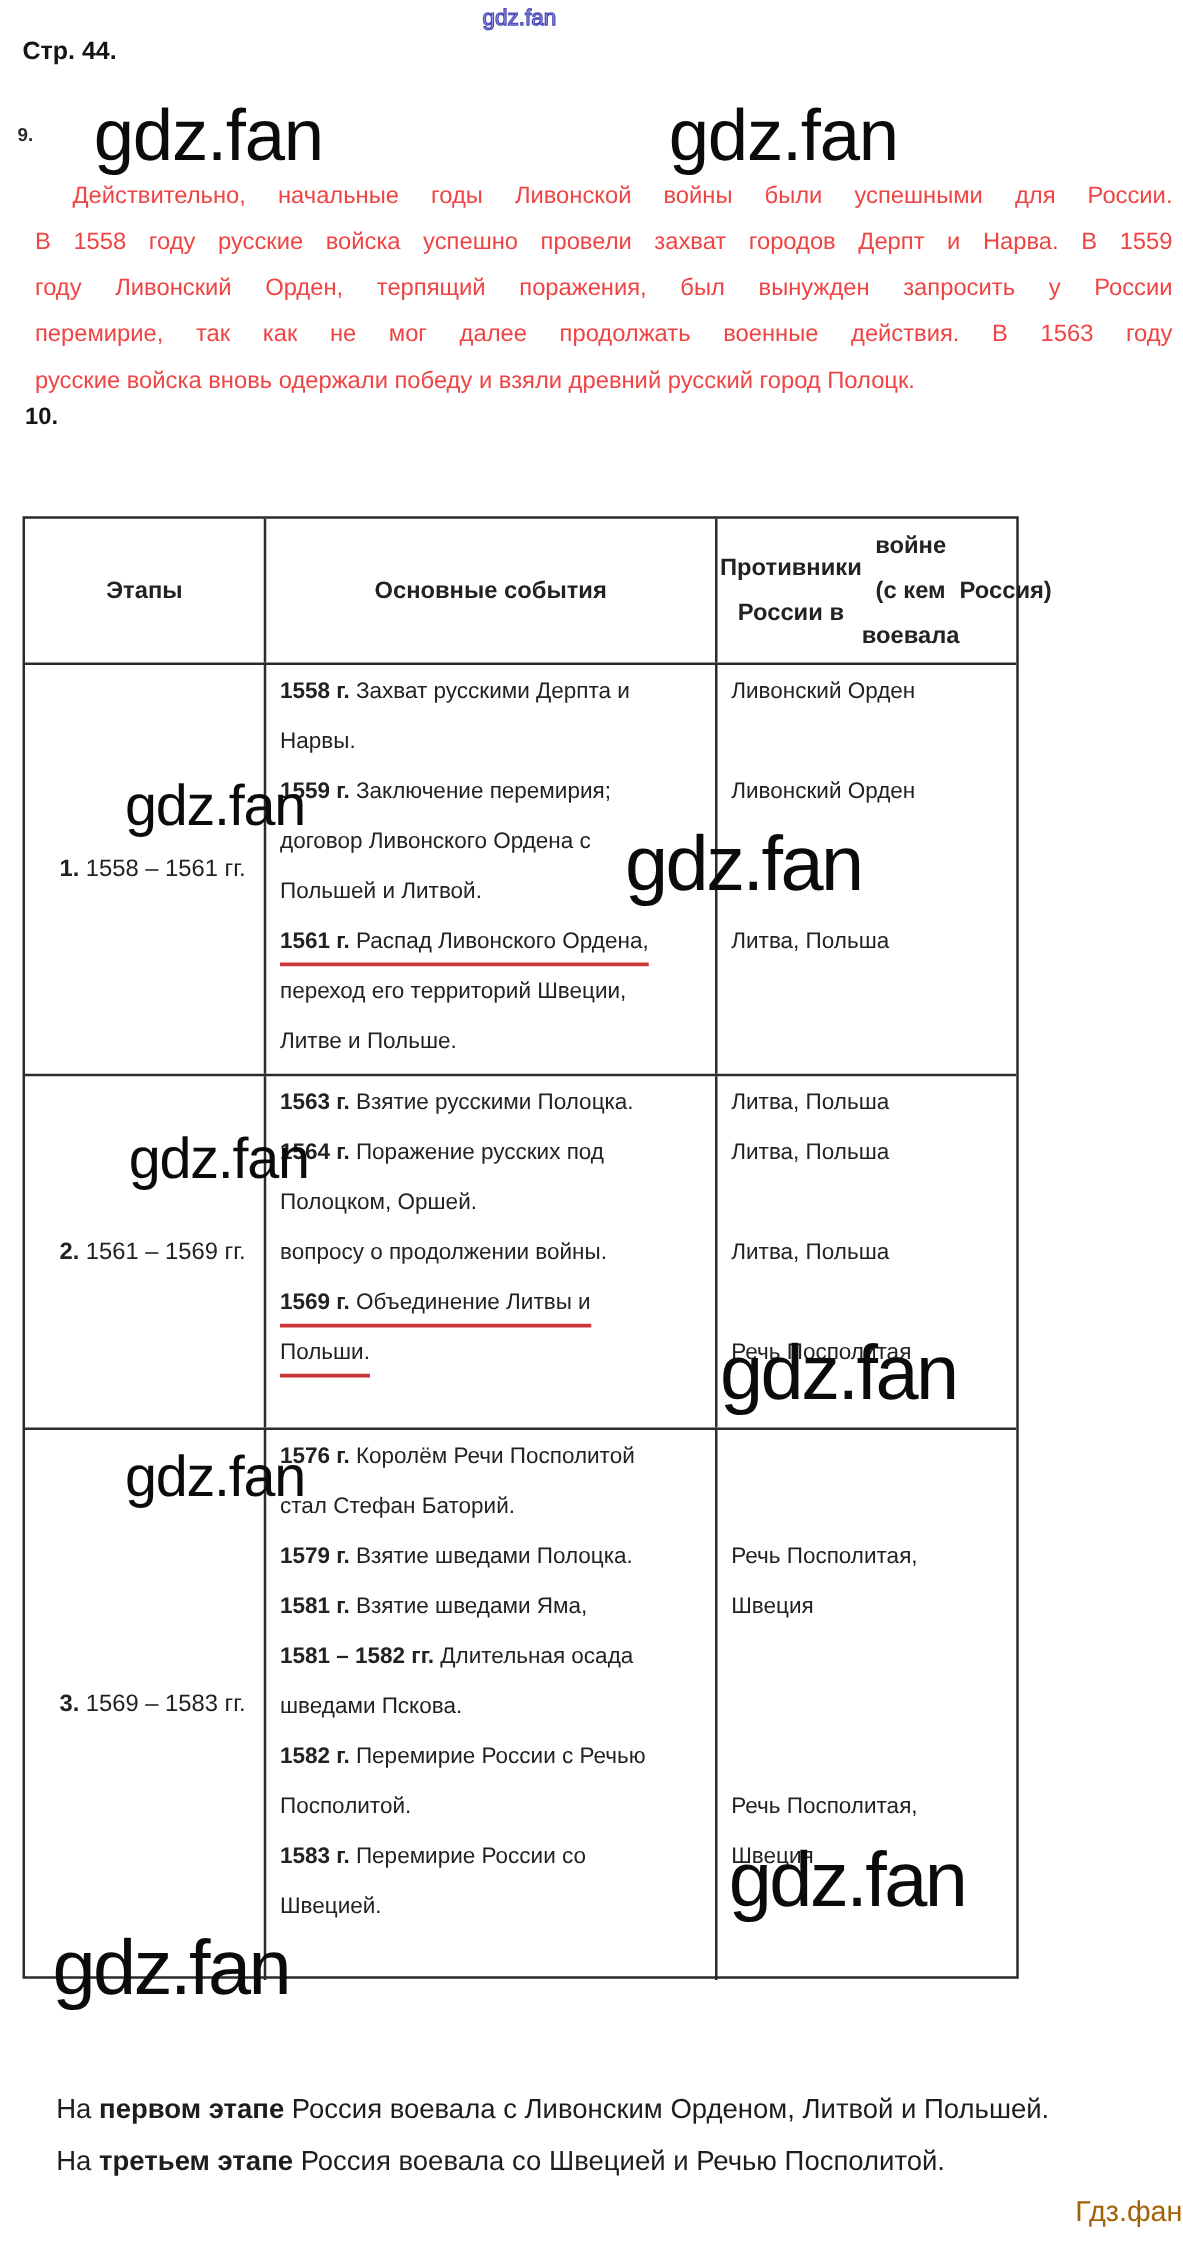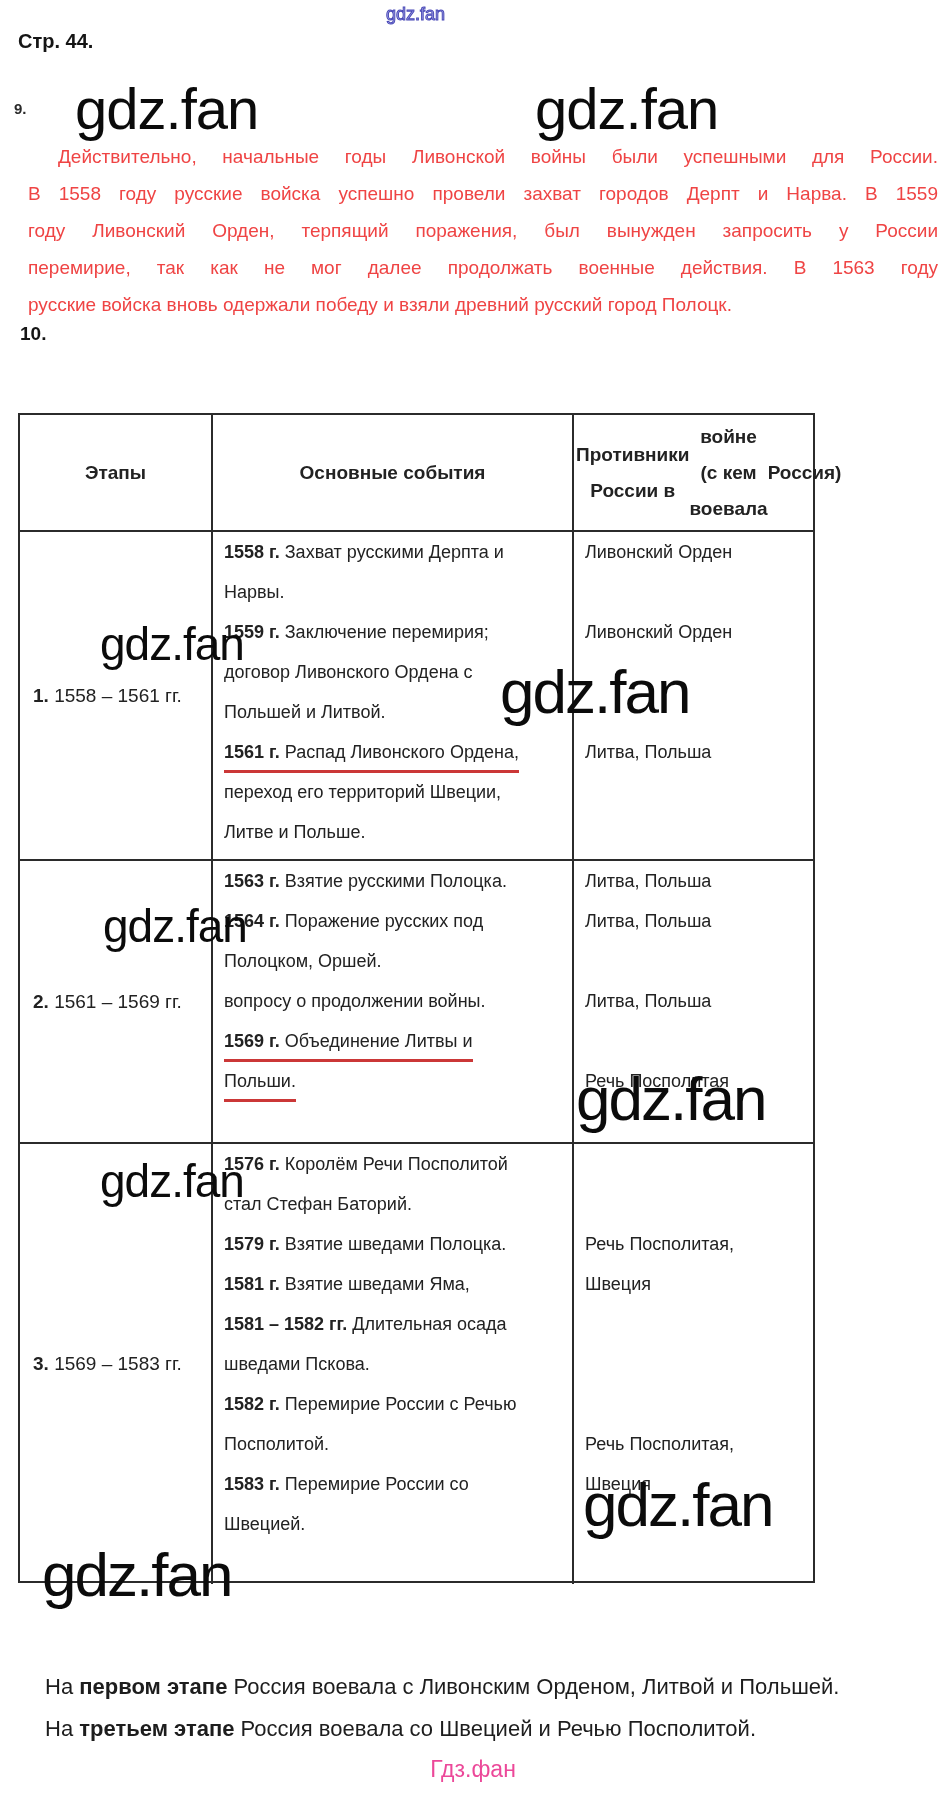--- a/index.html
+++ b/index.html
@@ -33,39 +33,39 @@
   #para .pline.last{text-align-last:left;}
   
   #tbl{
     position:absolute;left:18px;top:413px;width:797px;box-sizing:border-box;
     border:2px solid #2b2b2b;font-size:18px;color:#222;
   }
   .trow{display:grid;grid-template-columns:193px 361px 1fr;border-bottom:2px solid #2b2b2b;}
   .trow:last-child{border-bottom:none;}
   .c1,.c2,.c3{box-sizing:border-box;}
   .c1,.c2{border-right:2px solid #2b2b2b;}
-  .c1{display:flex;align-items:center;padding-left:13px;font-size:19px;}
+  .c1{display:flex;align-items:center;padding-left:13px;font-size:19px;justify-content:center;}
   .c2,.c3{padding-left:11px;padding-right:0;}
   .hrow{height:117px;box-sizing:border-box;}
   .hrow .c1,.hrow .c2{display:flex;align-items:center;justify-content:center;
     font-weight:bold;font-size:19px;padding:0;}
   .hrow .c3{display:flex;flex-direction:row;justify-content:center;align-items:center;
     font-weight:bold;font-size:19px;line-height:36px;padding:0 2px;text-align:center;}
   .r1{height:329px;box-sizing:border-box;}
   .r2{height:283px;box-sizing:border-box;}
   .r3{height:437px;box-sizing:border-box;}
   .ln{height:40px;line-height:40px;white-space:pre;overflow:visible;}
   .stage{white-space:pre;}
   .yr{font-weight:bold;}
   .u{display:inline-block;line-height:24px;padding-bottom:6px;border-bottom:3px solid #cb3737;}
   
   .concl{position:absolute;left:45px;font-size:22px;color:#1d1d1d;white-space:pre;}
   #concl1{top:1674px;}
   #concl2{top:1716px;}
-  #site{position:absolute;left:0;top:1756px;width:946px;text-align:center;font-size:23px;color:#ec4899;}
+  #site{position:absolute;left:0;top:1756px;width:946px;text-align:right;font-size:23px;color:#a16207;}
 </style>
 </head>
 <body>
 
 <div class="wm-blue">gdz.fan</div>
 <div class="wm" id="wm-t1">gdz.fan</div>
 <div class="wm" id="wm-t2">gdz.fan</div>
 <div class="wm" id="wm-r1l">gdz.fan</div>
 <div class="wm" id="wm-r1b">gdz.fan</div>
 <div class="wm" id="wm-r2l">gdz.fan</div>

